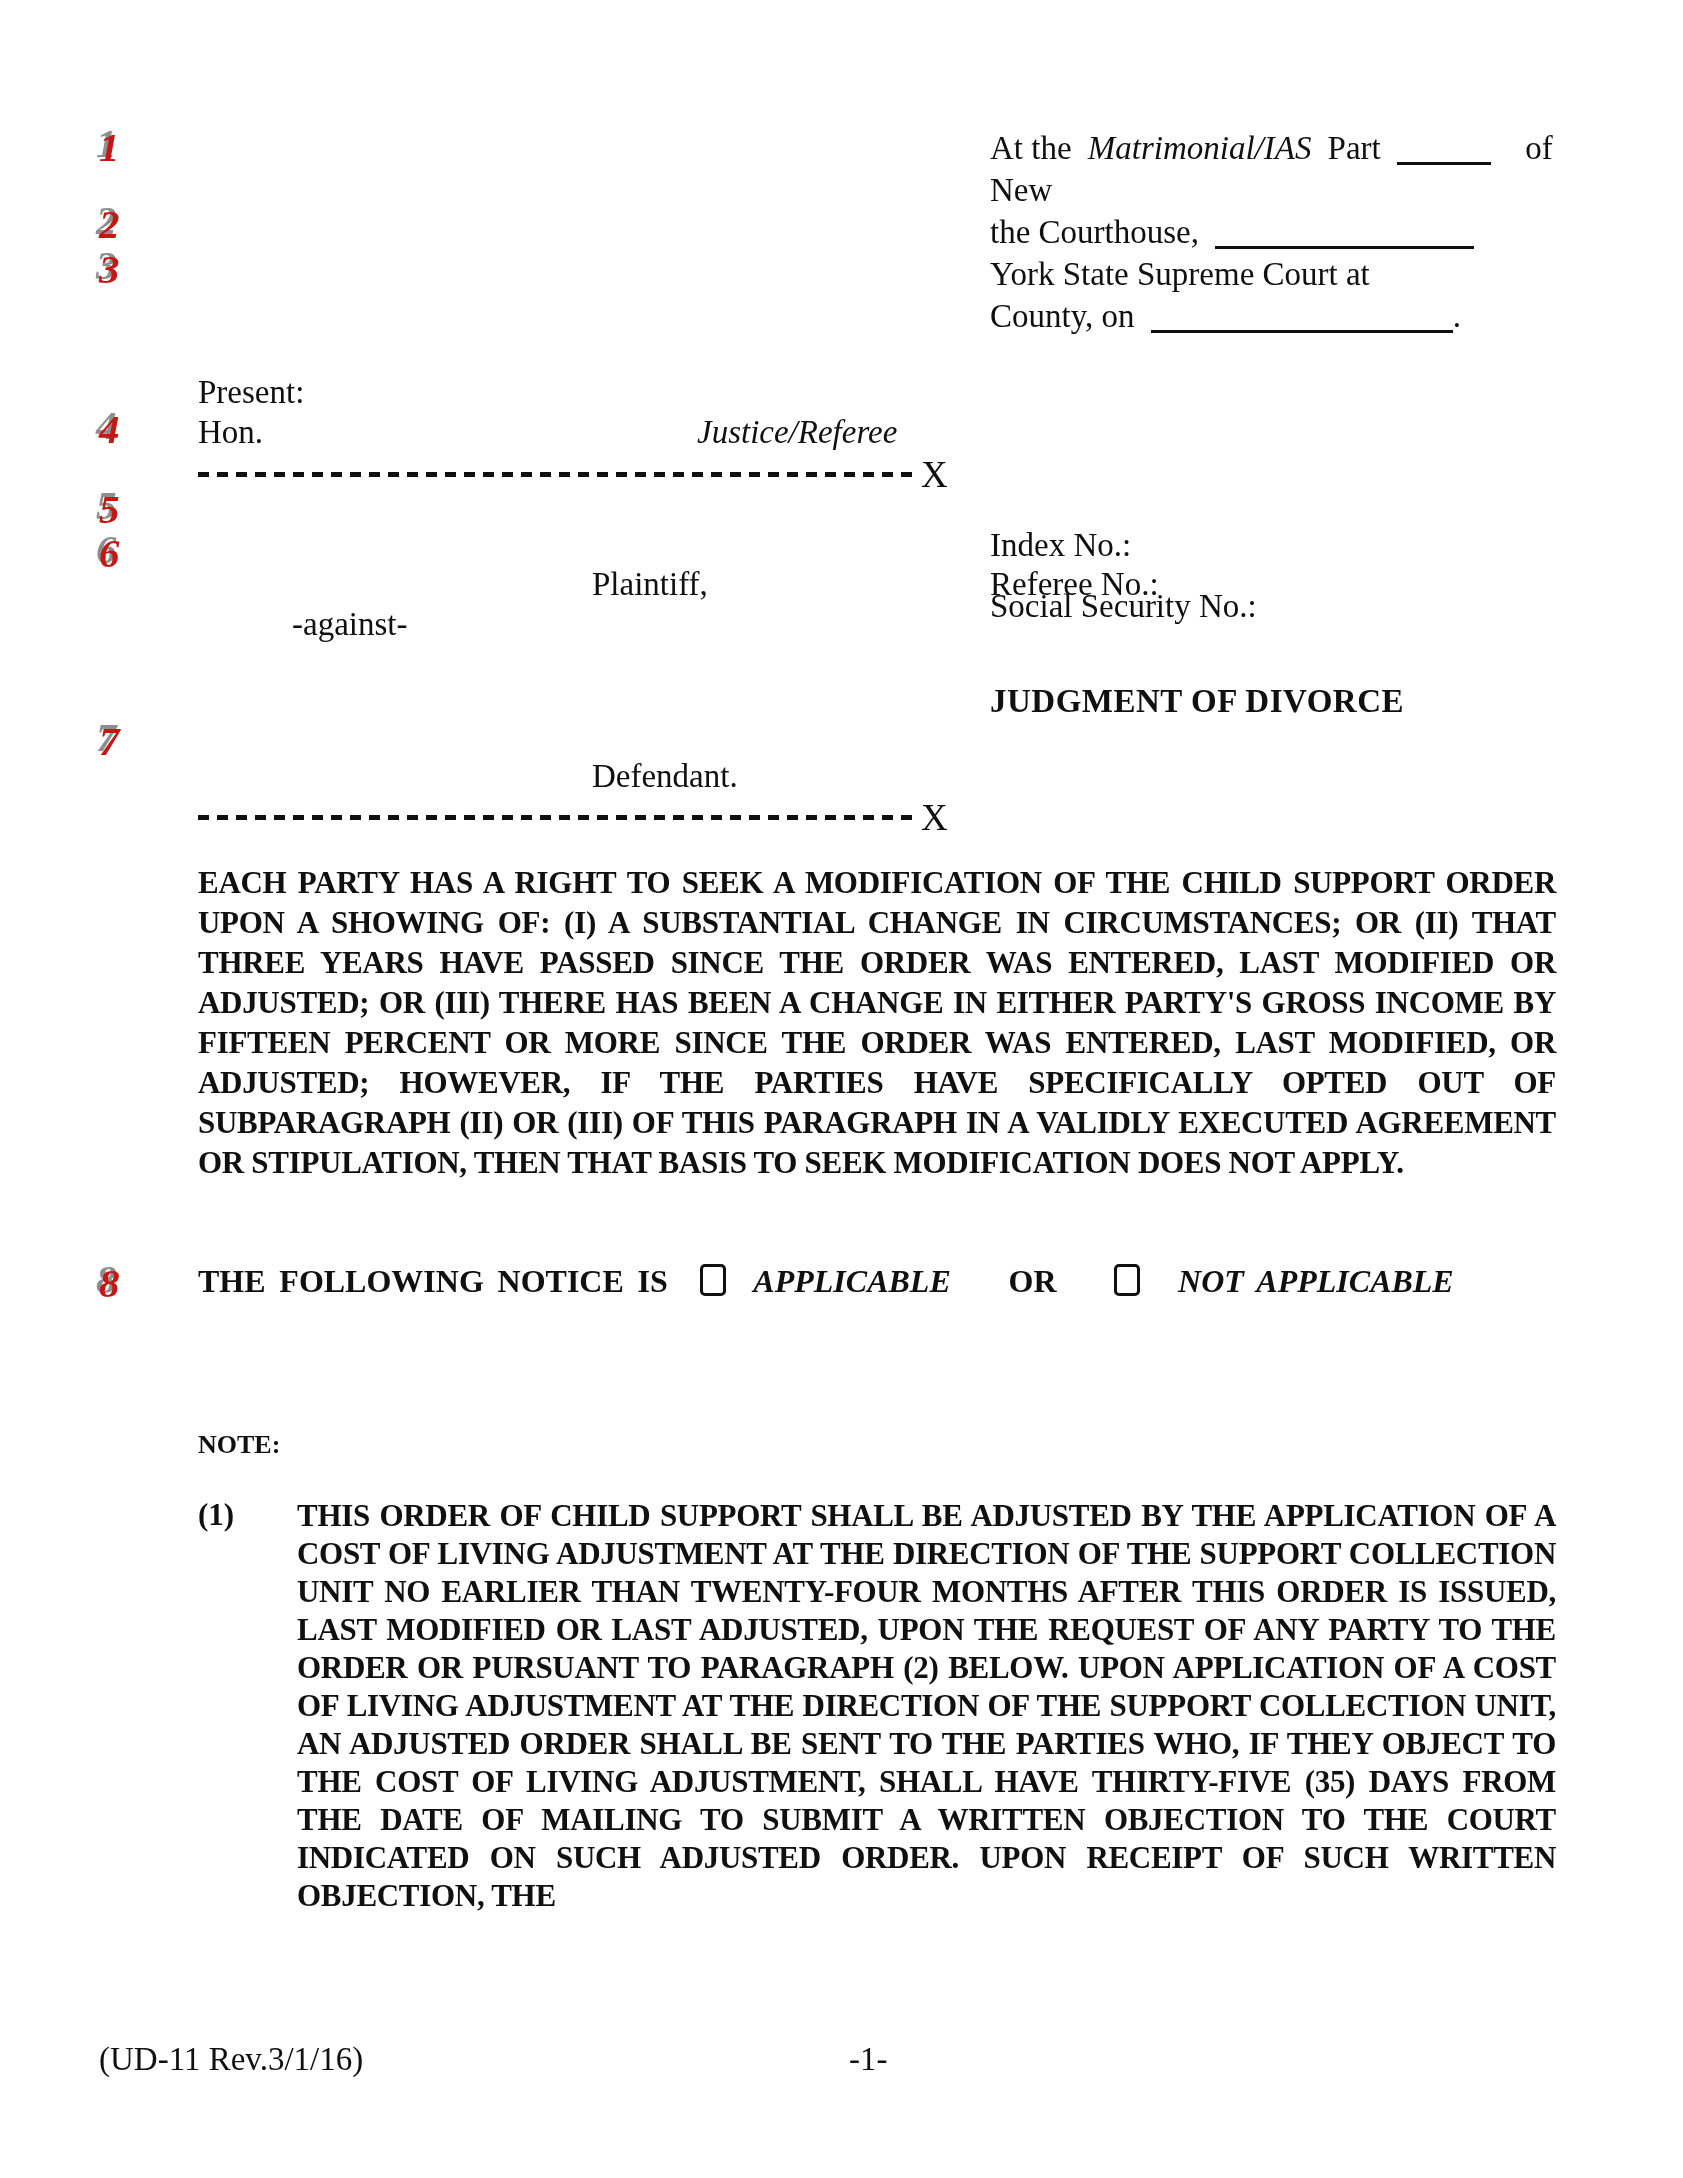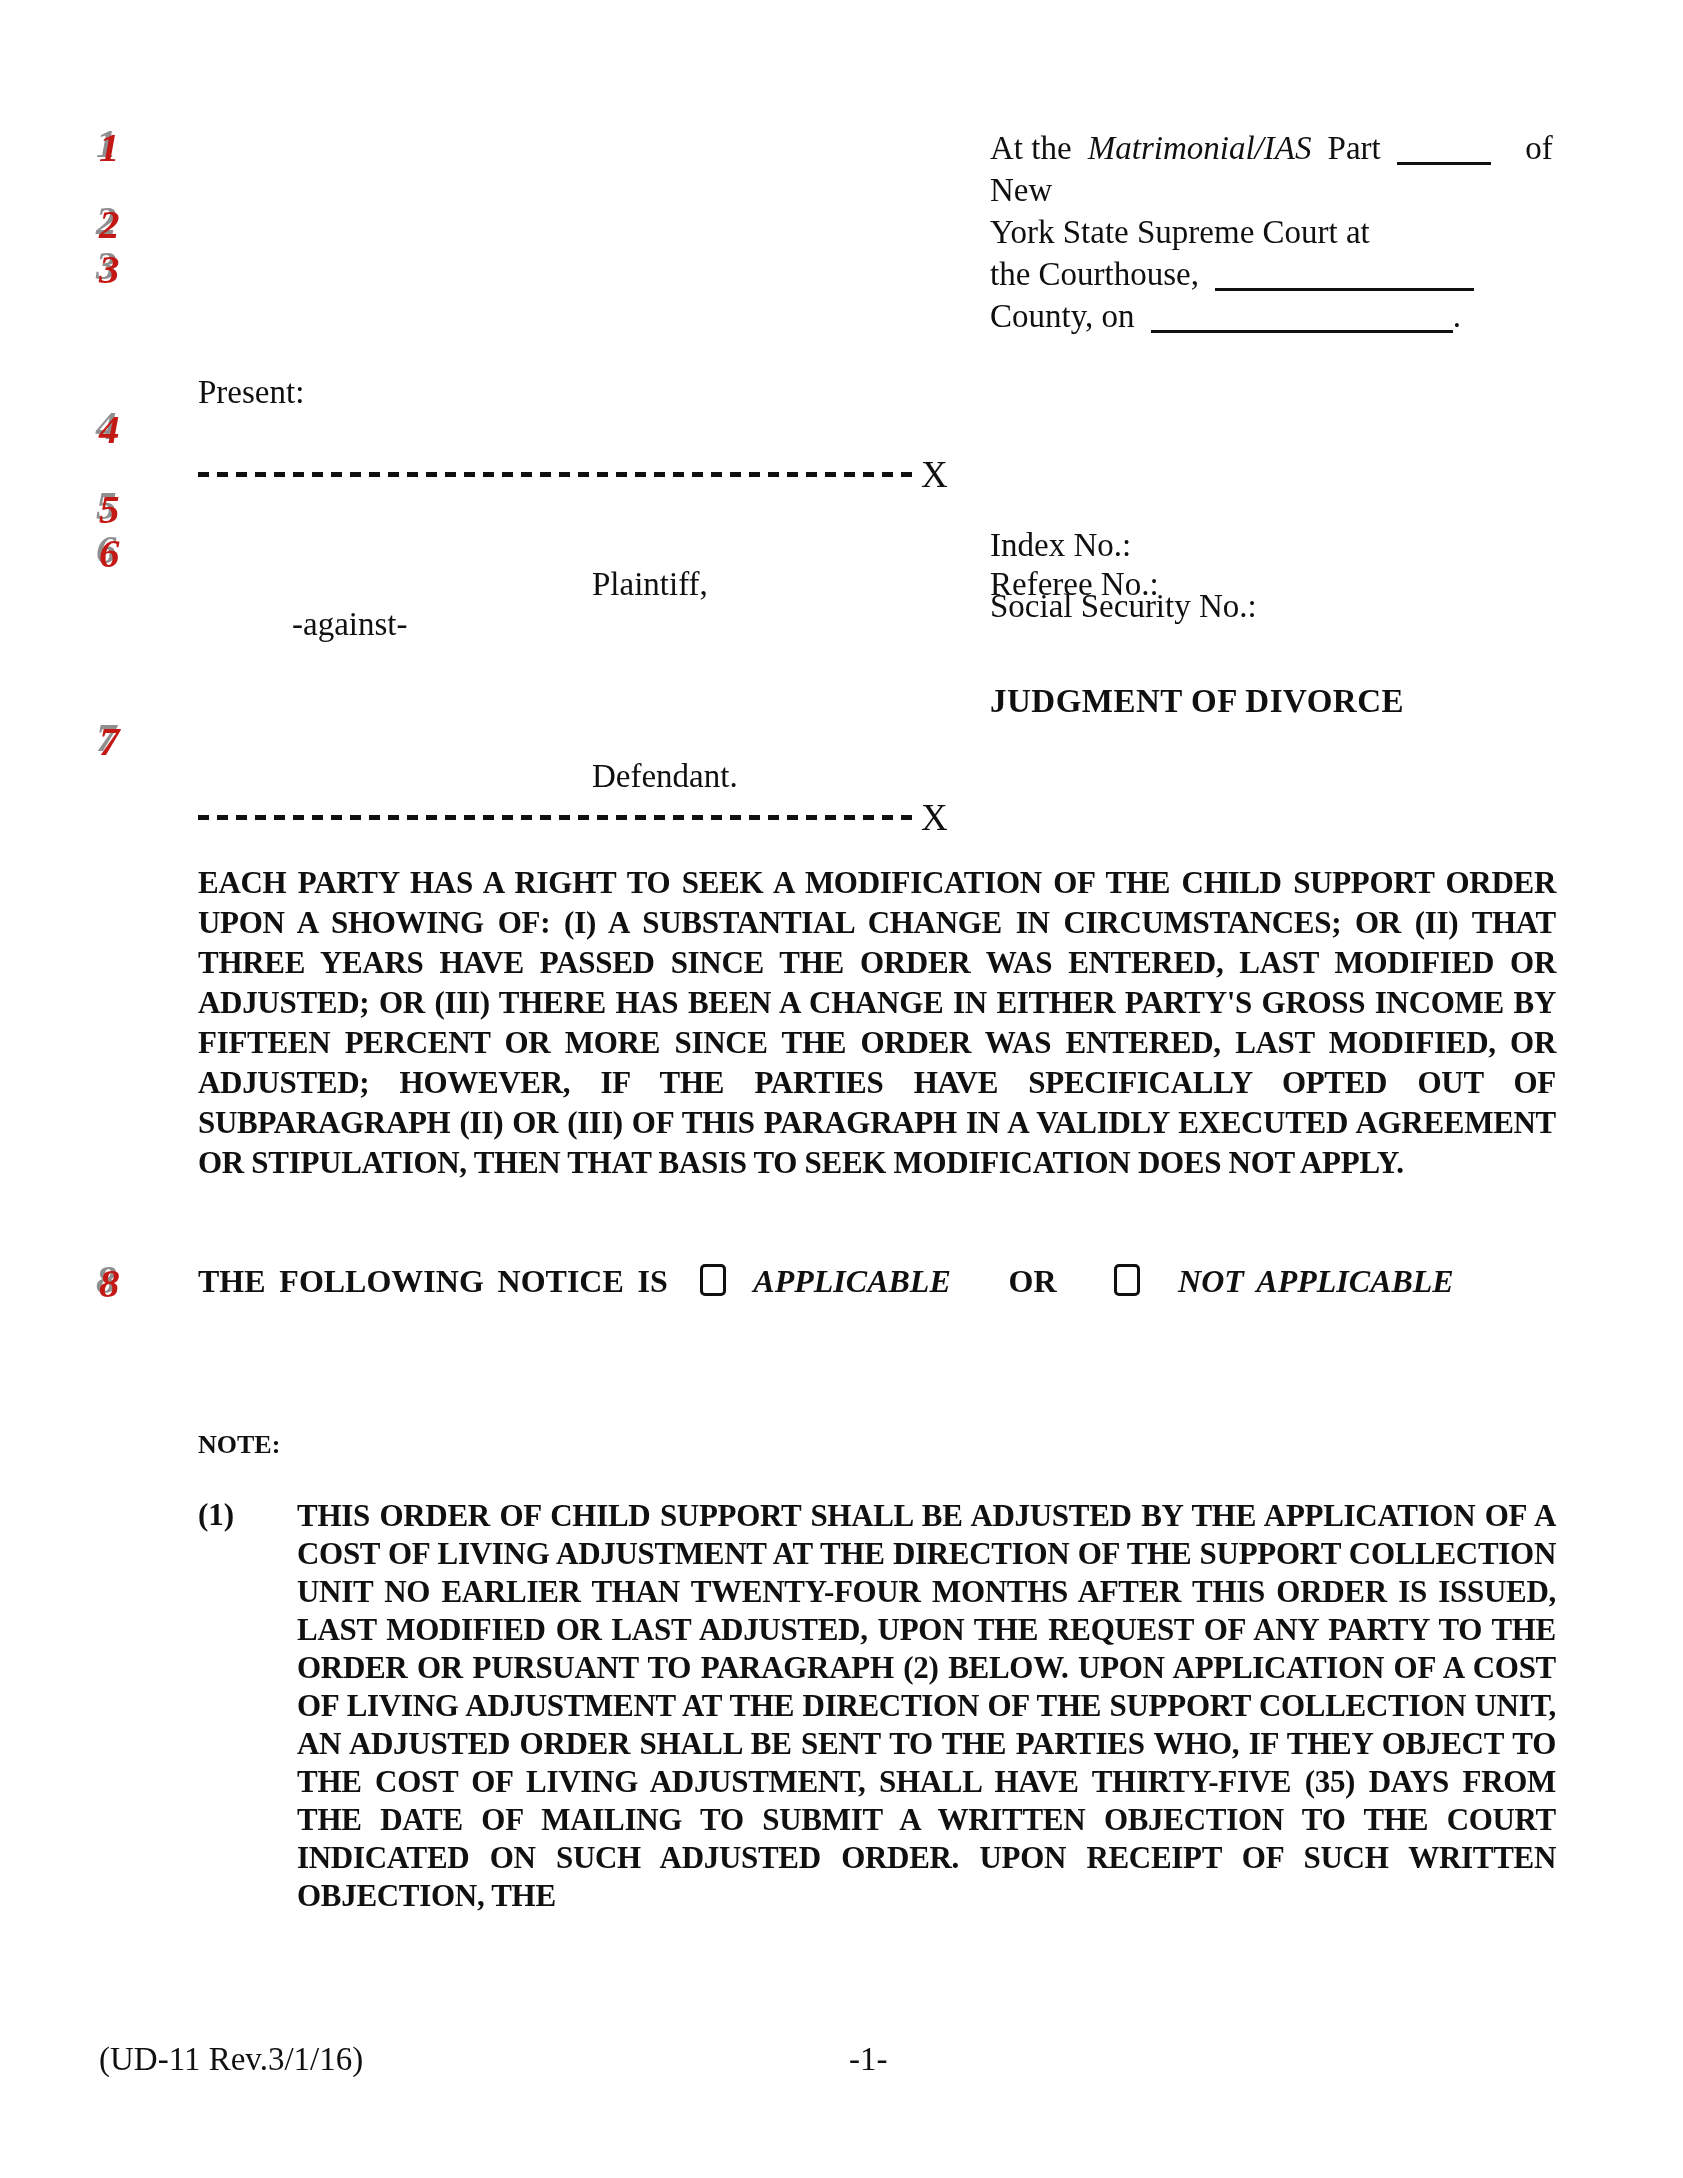--- a/index.html
+++ b/index.html
@@ -72,32 +72,36 @@
   <span class="red-num" style="top:1263px">8</span>
 
   <div class="abs hdr-block" style="left:990px; top:127px; width:614px;">
     <div>
       <span>At the</span>
       <span class="i ml">Matrimonial/IAS</span>
       <span class="ml">Part</span>
       <span class="blank ml" style="width:94px;"></span>
       <span style="margin-left:26px;">of New</span>
     </div>
-    <div>York State Supreme Court at</div>
     <div>
       <span>the Courthouse,</span>
       <span class="blank ml" style="width:259px;"></span>
     </div>
+    <div>York State Supreme Court at</div>
     <div>
       <span>County, on</span>
       <span class="blank ml" style="width:302px;"></span><span>.</span>
     </div>
   </div>
 
   <div class="abs" style="left:198px; top:374px;">Present:</div>
+  <div class="abs" style="left:198px; top:414px; width:1356px;">
+    <span>Hon.</span>
+    <span class="abs i" style="left:499px; top:0;">Justice/Referee</span>
+  </div>
 
   <div class="xline" style="left:198px; top:453px;">
     <span class="dash-rule"></span>
     <span class="x-mark">X</span>
   </div>
 
   <div class="abs" style="left:990px; top:527px;">Index No.:</div>
   <div class="abs" style="left:592px;  top:566px;">Plaintiff,</div>
   <div class="abs" style="left:990px; top:566px;">Referee No.:</div>
   <div class="abs" style="left:292px;  top:606px;">-against-</div>

